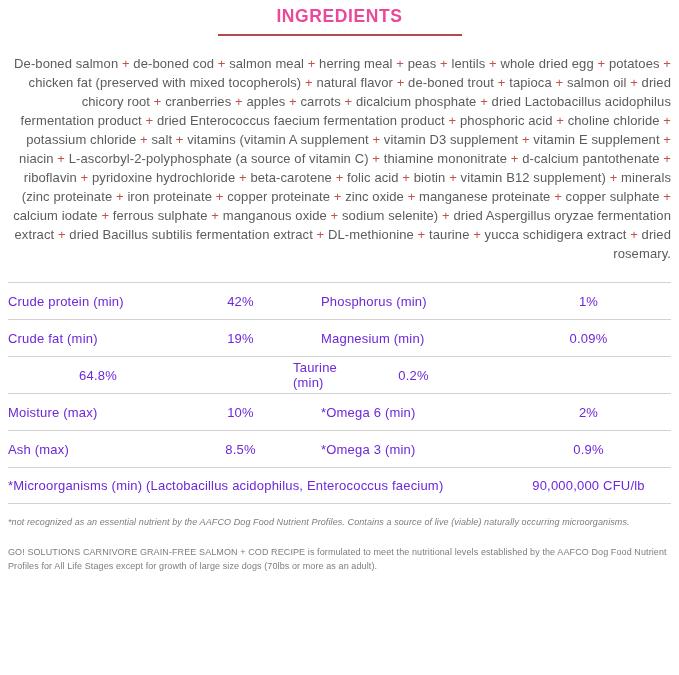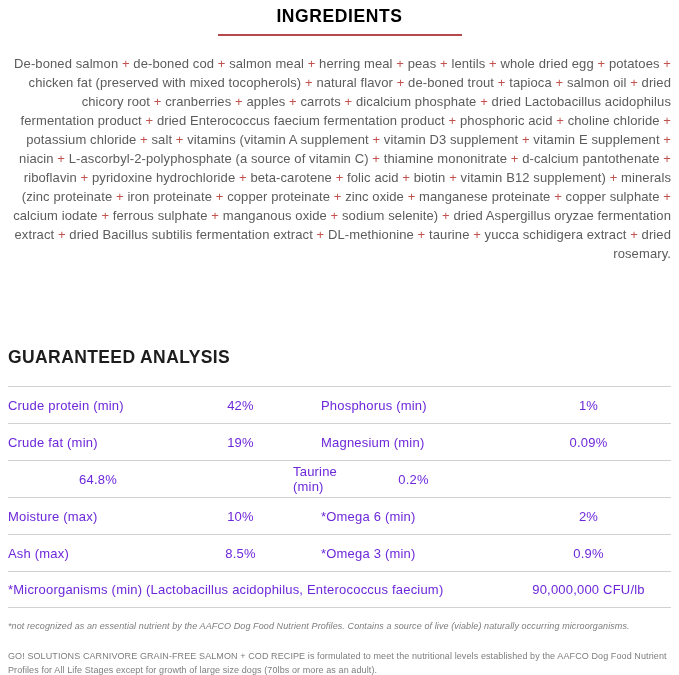--- a/index.html
+++ b/index.html
@@ -13,21 +13,21 @@
   }
   .panel { padding: 6px 8px 0 8px; }
 
   .ing-title {
     margin: 0;
     text-align: center;
     font-size: 17.5px;
     font-weight: bold;
     letter-spacing: 0.6px;
     line-height: 20px;
-    color: #000000;
+    color: #ec4899;
   }
   .divider {
     width: 244px;
     height: 2px;
     margin: 8px auto 0 auto;
     background: var(--accent, #b5494b);
   }
   .ingredients {
     margin: 18px 0 0 0;
     text-align: right;
@@ -81,21 +81,20 @@
 </head>
 <body>
 
 <div class="panel">
 
   <h2 class="ing-title">INGREDIENTS</h2>
   <div class="divider"></div>
 
   <p class="ingredients">De-boned salmon<span class="plus"> + </span>de-boned cod<span class="plus"> + </span>salmon meal<span class="plus"> + </span>herring meal<span class="plus"> + </span>peas<span class="plus"> + </span>lentils<span class="plus"> + </span>whole dried egg<span class="plus"> + </span>potatoes<span class="plus"> + </span>chicken fat (preserved with mixed tocopherols)<span class="plus"> + </span>natural flavor<span class="plus"> + </span>de-boned trout<span class="plus"> + </span>tapioca<span class="plus"> + </span>salmon oil<span class="plus"> + </span>dried chicory root<span class="plus"> + </span>cranberries<span class="plus"> + </span>apples<span class="plus"> + </span>carrots<span class="plus"> + </span>dicalcium phosphate<span class="plus"> + </span>dried Lactobacillus acidophilus fermentation product<span class="plus"> + </span>dried Enterococcus faecium fermentation product<span class="plus"> + </span>phosphoric acid<span class="plus"> + </span>choline chloride<span class="plus"> + </span>potassium chloride<span class="plus"> + </span>salt<span class="plus"> + </span>vitamins (vitamin A supplement<span class="plus"> + </span>vitamin D3 supplement<span class="plus"> + </span>vitamin E supplement<span class="plus"> + </span>niacin<span class="plus"> + </span>L-ascorbyl-2-polyphosphate (a source of vitamin C)<span class="plus"> + </span>thiamine mononitrate<span class="plus"> + </span>d-calcium pantothenate<span class="plus"> + </span>riboflavin<span class="plus"> + </span>pyridoxine hydrochloride<span class="plus"> + </span>beta-carotene<span class="plus"> + </span>folic acid<span class="plus"> + </span>biotin<span class="plus"> + </span>vitamin B12 supplement)<span class="plus"> + </span>minerals (zinc proteinate<span class="plus"> + </span>iron proteinate<span class="plus"> + </span>copper proteinate<span class="plus"> + </span>zinc oxide<span class="plus"> + </span>manganese proteinate<span class="plus"> + </span>copper sulphate<span class="plus"> + </span>calcium iodate<span class="plus"> + </span>ferrous sulphate<span class="plus"> + </span>manganous oxide<span class="plus"> + </span>sodium selenite)<span class="plus"> + </span>dried Aspergillus oryzae fermentation extract<span class="plus"> + </span>dried Bacillus subtilis fermentation extract<span class="plus"> + </span>DL-methionine<span class="plus"> + </span>taurine<span class="plus"> + </span>yucca schidigera extract<span class="plus"> + </span>dried rosemary.</p>
 
-  <h2 class="ga-title">GUARANTEED ANALYSIS</h2>
 
   <div class="ga-table">
 
     <div class="ga-row">
       <div class="label">Crude protein (min)</div>
       <div class="value">42%</div>
       <div></div>
       <div class="label">Phosphorus (min)</div>
       <div class="value">1%</div>
     </div>

